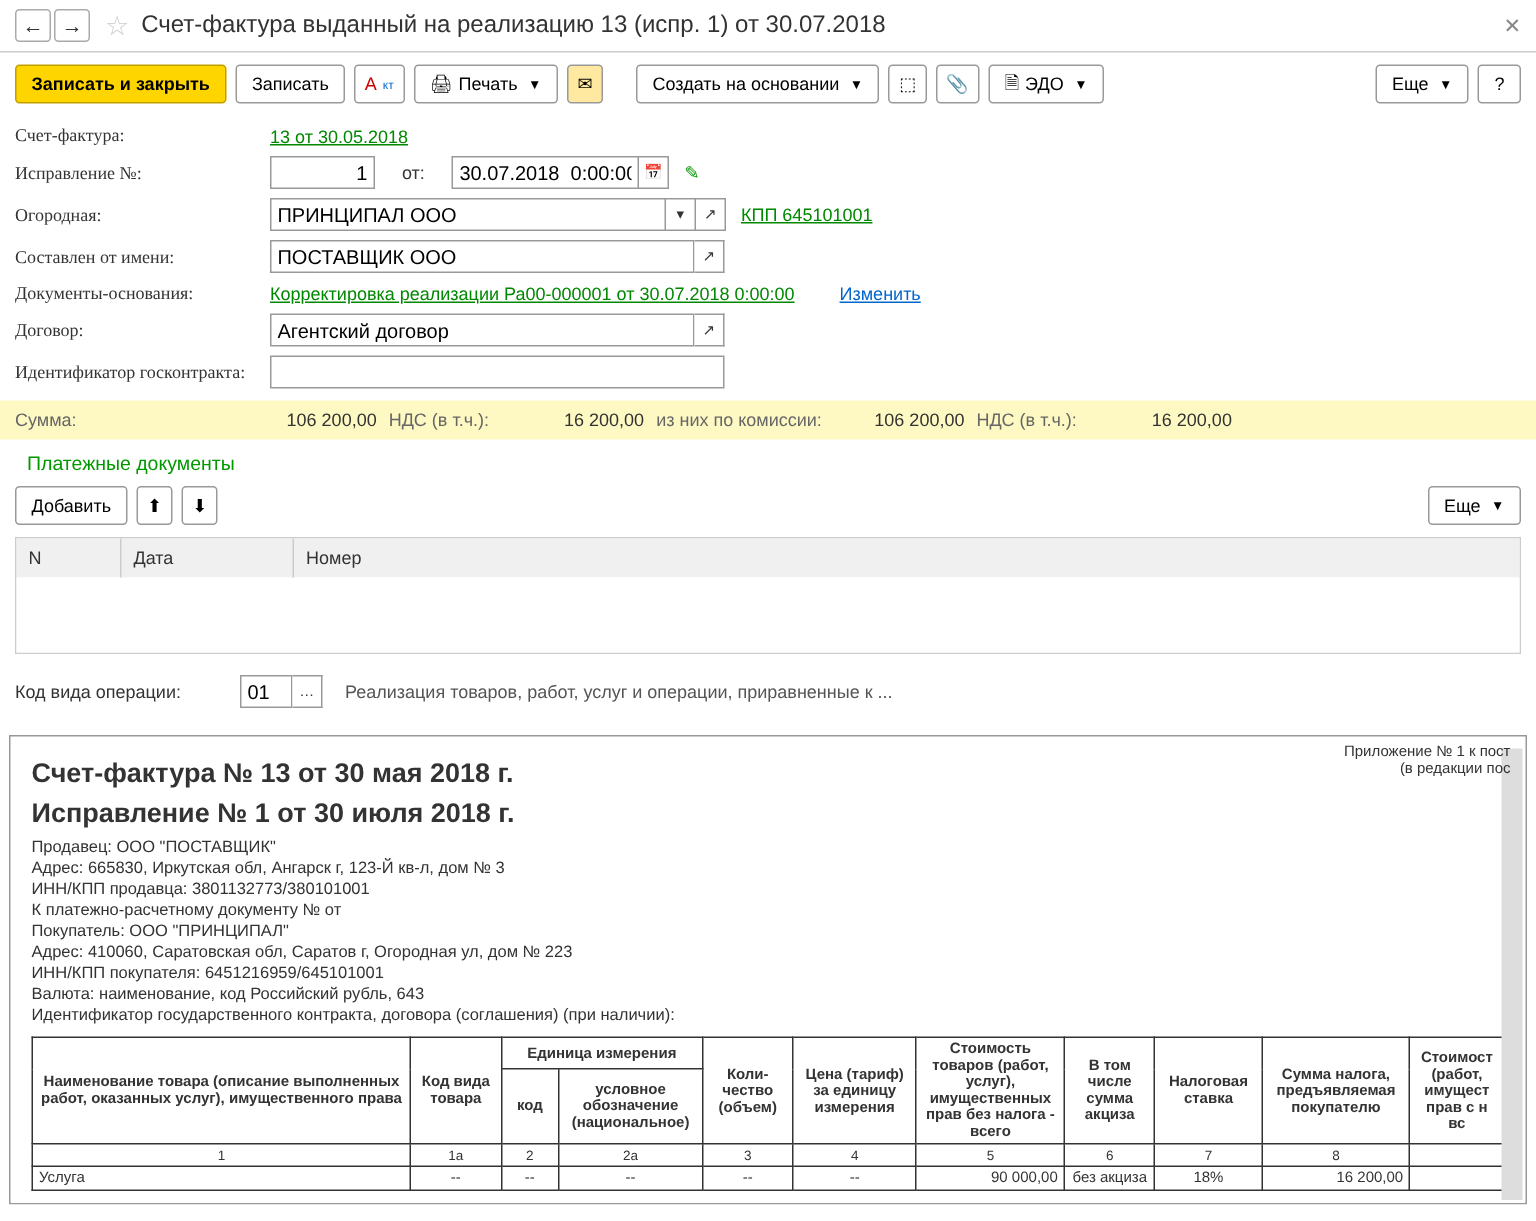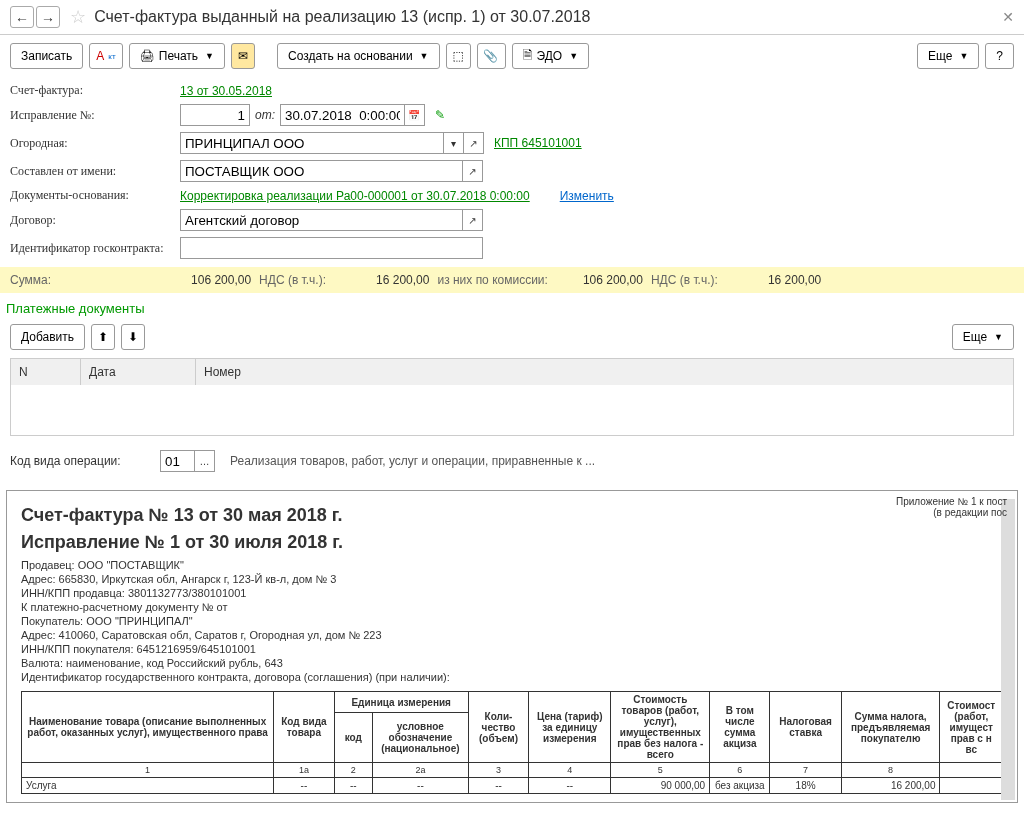--- a/index.html
+++ b/index.html
@@ -19,21 +19,21 @@
 .form-row { display: flex; align-items: center; margin: 6px 0; }
 .form-label { width: 170px; color: #333; font-family: Liberation Serif, serif; }
 .form-link { color: #0066cc; text-decoration: underline; }
 .form-link-green { color: #008800; text-decoration: underline; }
 .form-input { border: 1px solid #999; padding: 2px 4px; height: 22px; background: #fff; }
 .input-group { display: flex; align-items: center; }
 .input-btn { width: 20px; height: 22px; border: 1px solid #999; background: #fff; font-size: 10px; display: flex; align-items: center; justify-content: center; cursor: pointer; border-left: none; }
 .sum-row { background: #fef9c3; padding: 6px 10px; display: flex; align-items: center; margin-top: 8px; }
 .sum-label { color: #666; }
 .sum-value { color: #333; margin: 0 8px 0 20px; }
-.section-header { color: #009900; font-size: 13px; padding: 8px 6px 4px; }
+.section-header { color: #009900; font-size: 13px; padding: 8px 18px 4px; }
 .sub-toolbar { display: flex; align-items: center; padding: 4px 10px; gap: 6px; }
 .table-grid { margin: 4px 10px; border: 1px solid #ccc; }
 .table-header { display: flex; background: #f0f0f0; }
 .table-header-cell { padding: 6px 8px; border-right: 1px solid #ccc; }
 .table-body { height: 50px; background: #fff; }
 .doc-preview { margin: 10px 6px 0; border: 1px solid #999; padding: 8px 14px; position: relative; max-height: 350px; overflow: hidden; }
 .doc-annotation { position: absolute; right: 10px; top: 5px; font-size: 10px; text-align: right; }
 .doc-title { font-size: 18px; font-weight: bold; margin: 6px 0; }
 .doc-line { font-size: 11px; margin: 2px 0; }
 .doc-table { border-collapse: collapse; width: 100%; margin-top: 8px; font-size: 10px; }
@@ -46,20 +46,21 @@
 
 <div class="header">
   <div class="nav-btn">←</div>
   <div class="nav-btn">→</div>
   <span class="star-icon">☆</span>
   <span class="title">Счет-фактура выданный на реализацию 13 (испр. 1) от 30.07.2018</span>
   <span class="close-btn">✕</span>
 </div>
 
 <div class="toolbar">
+  <button class="btn btn-primary">Записать и закрыть</button>
   <button class="btn">Записать</button>
   <button class="btn btn-icon">
       <span style="color:#c00;">A</span>
       <span style="color:#06c;font-size:8px;">кт</span>
     </button>
   <button class="btn">
       <span>🖨</span>
       <span>Печать</span>
       <span class="dropdown-arrow">▼</span>
     </button>
@@ -88,21 +89,21 @@
 <div class="form-section">
   <div class="form-row">
     <span class="form-label">Счет-фактура:</span>
     <a class="form-link-green">13 от 30.05.2018</a>
   </div>
   <div class="form-row">
     <span class="form-label">Исправление №:</span>
     <div class="input-group">
       <input class="form-input" style="width: 70px; text-align: right;" value="1">
     </div>
-    <span style="margin:0 5px;font-style:italic;">от:</span>
+    <span style="margin:0 18px;">от:</span>
     <div class="input-group">
       <input class="form-input" style="width: 125px;" value="30.07.2018  0:00:00">
       <div class="input-btn">📅</div>
     </div>
     <span style="margin-left:10px;color:#090;">✎</span>
   </div>
   <div class="form-row">
     <span class="form-label">Огородная:</span>
     <div class="input-group">
       <input class="form-input" style="width: 264px;" value="ПРИНЦИПАЛ ООО">

